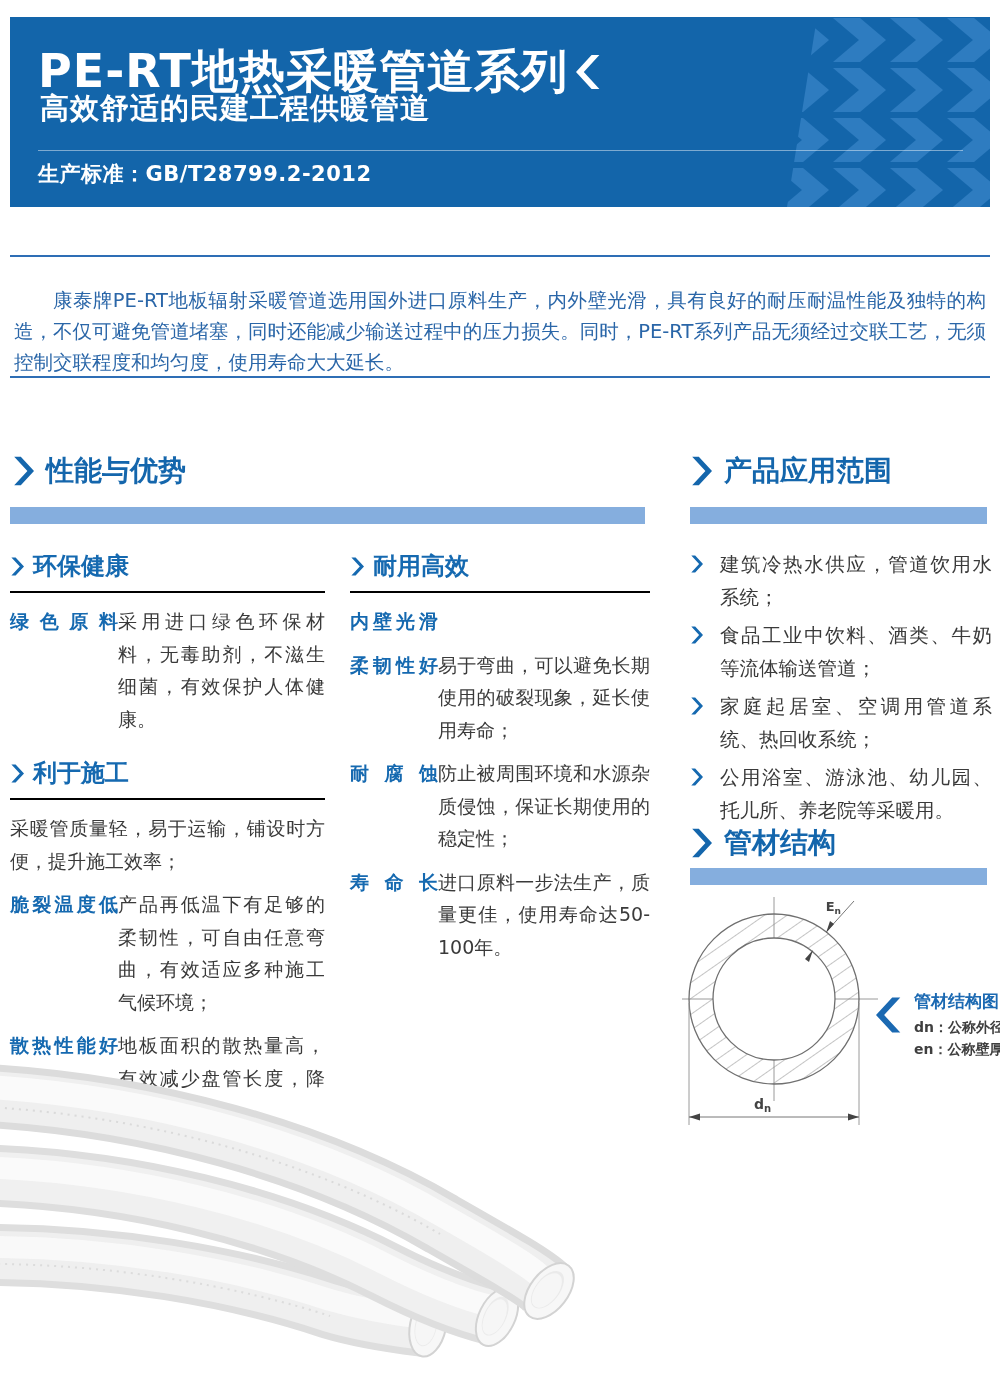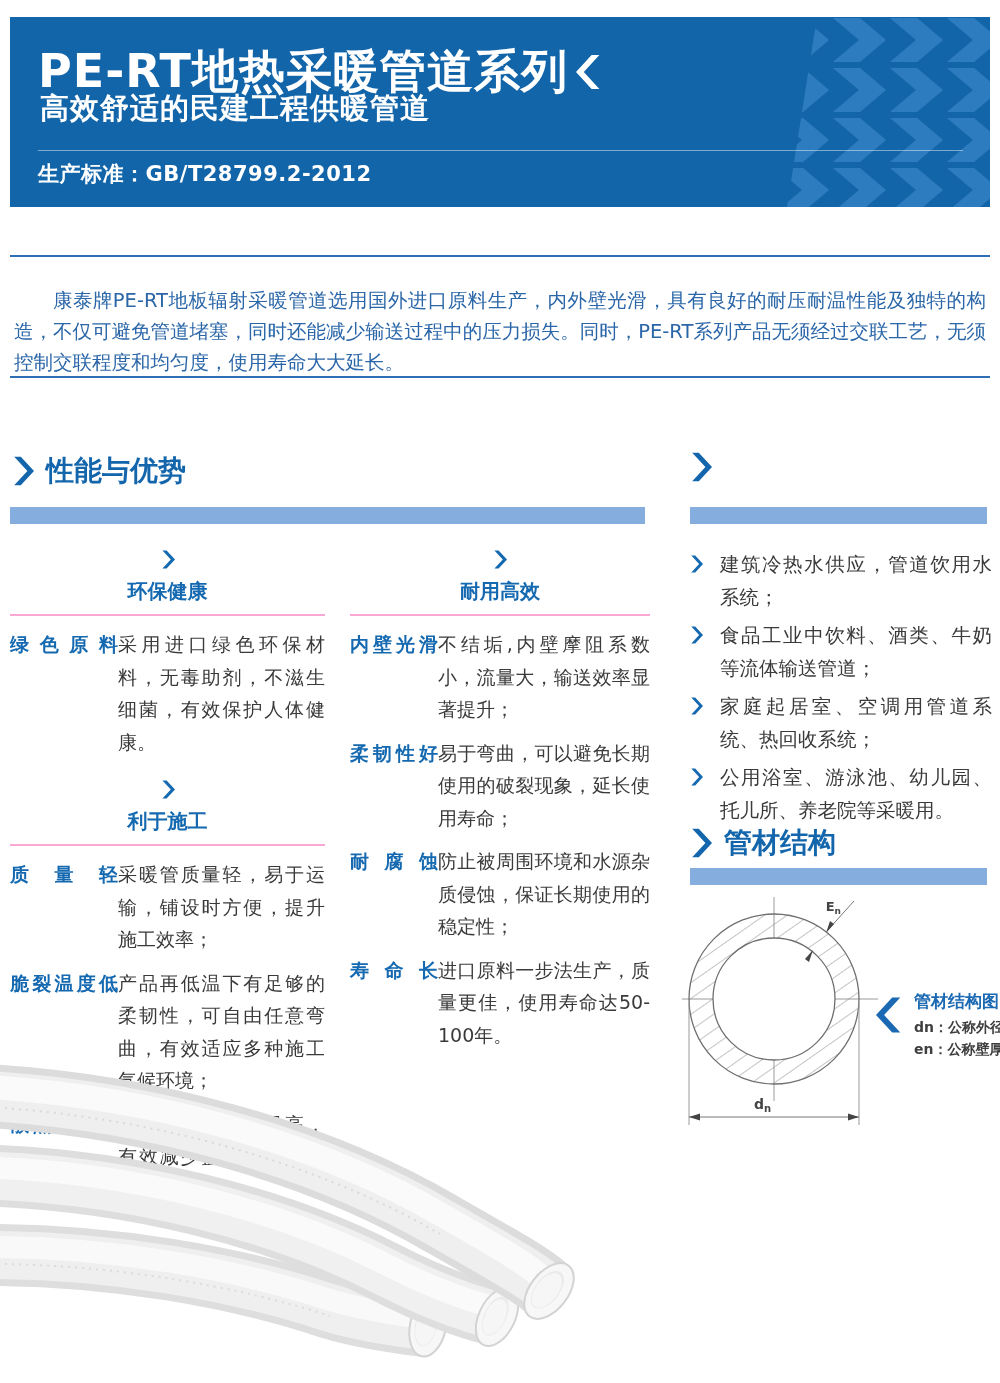--- a/index.html
+++ b/index.html
@@ -52,22 +52,22 @@
   .bar { position:absolute; height:17px; background:#85aede; }
 
   
   .col { position:absolute; top:550px; }
   .colA { left:10px;  width:315px; }
   .colB { left:350px; width:300px; }
   .colC { left:690px; width:302px; top:548px; }
 
   .subhead {
     display:flex; align-items:center; gap:9px;
-    color:#1569b0; font-size:20px; font-weight:bold;
-    padding-bottom:9px; border-bottom:2px solid #f9a8d4; margin-bottom:12px;flex-direction:column;
+    color:#1569b0; font-size:24px; font-weight:bold;
+    padding-bottom:9px; border-bottom:2px solid #000000; margin-bottom:12px;
   }
   .subhead .chev { width:14px; height:19px; flex:none; }
   .subhead.second { margin-top:22px; }
 
   .def { display:flex; gap:0; margin-bottom:11px; }
   .term {
     flex:none; color:#1569b0; font-weight:bold; font-size:19px; line-height:32.5px;
     text-align:justify; text-align-last:justify;
   }
   .colA .term { width:108px; }
@@ -127,20 +127,21 @@
       <path d="M2 0 L14 13 L2 26 L8 26 L20 13 L8 0 Z" fill="#1466ac"></path>
     </svg>
     <span>性能与优势</span>
   </div>
   <div class="bar" style="left:10px; top:507px; width:635px;"></div>
 
   <div class="sec-title" style="left:690px; top:452px;">
     <svg class="chev" viewBox="0 0 20 26">
       <path d="M2 0 L14 13 L2 26 L8 26 L20 13 L8 0 Z" fill="#1466ac"></path>
     </svg>
+    <span>产品应用范围</span>
   </div>
   <div class="bar" style="left:690px; top:507px; width:297px;"></div>
 
   <div class="col colA">
     <div class="subhead">
       <svg class="chev" viewBox="0 0 20 26">
         <path d="M2 0 L14 13 L2 26 L8 26 L20 13 L8 0 Z" fill="#1569b0"></path>
       </svg>
       <span>环保健康</span>
     </div>
@@ -149,21 +150,20 @@
       <div class="desc">采用进口绿色环保材料，无毒助剂，不滋生细菌，有效保护人体健康。</div>
     </div>
 
     <div class="subhead second">
       <svg class="chev" viewBox="0 0 20 26">
         <path d="M2 0 L14 13 L2 26 L8 26 L20 13 L8 0 Z" fill="#1569b0"></path>
       </svg>
       <span>利于施工</span>
     </div>
     <div class="def">
-      <div class="term">质量轻</div>
       <div class="desc">采暖管质量轻，易于运输，铺设时方便，提升施工效率；</div>
     </div>
     <div class="def">
       <div class="term">脆裂温度低</div>
       <div class="desc">产品再低温下有足够的柔韧性，可自由任意弯曲，有效适应多种施工气候环境；</div>
     </div>
     <div class="def">
       <div class="term">散热性能好</div>
       <div class="desc">地板面积的散热量高，有效减少盘管长度，降低工程造价。</div>
     </div>
@@ -171,21 +171,20 @@
 
   <div class="col colB">
     <div class="subhead">
       <svg class="chev" viewBox="0 0 20 26">
         <path d="M2 0 L14 13 L2 26 L8 26 L20 13 L8 0 Z" fill="#1569b0"></path>
       </svg>
       <span>耐用高效</span>
     </div>
     <div class="def">
       <div class="term">内壁光滑</div>
-      <div class="desc">不结垢,内壁摩阻系数小，流量大，输送效率显著提升；</div>
     </div>
     <div class="def">
       <div class="term">柔韧性好</div>
       <div class="desc">易于弯曲，可以避免长期使用的破裂现象，延长使用寿命；</div>
     </div>
     <div class="def">
       <div class="term">耐腐蚀</div>
       <div class="desc">防止被周围环境和水源杂质侵蚀，保证长期使用的稳定性；</div>
     </div>
     <div class="def">

